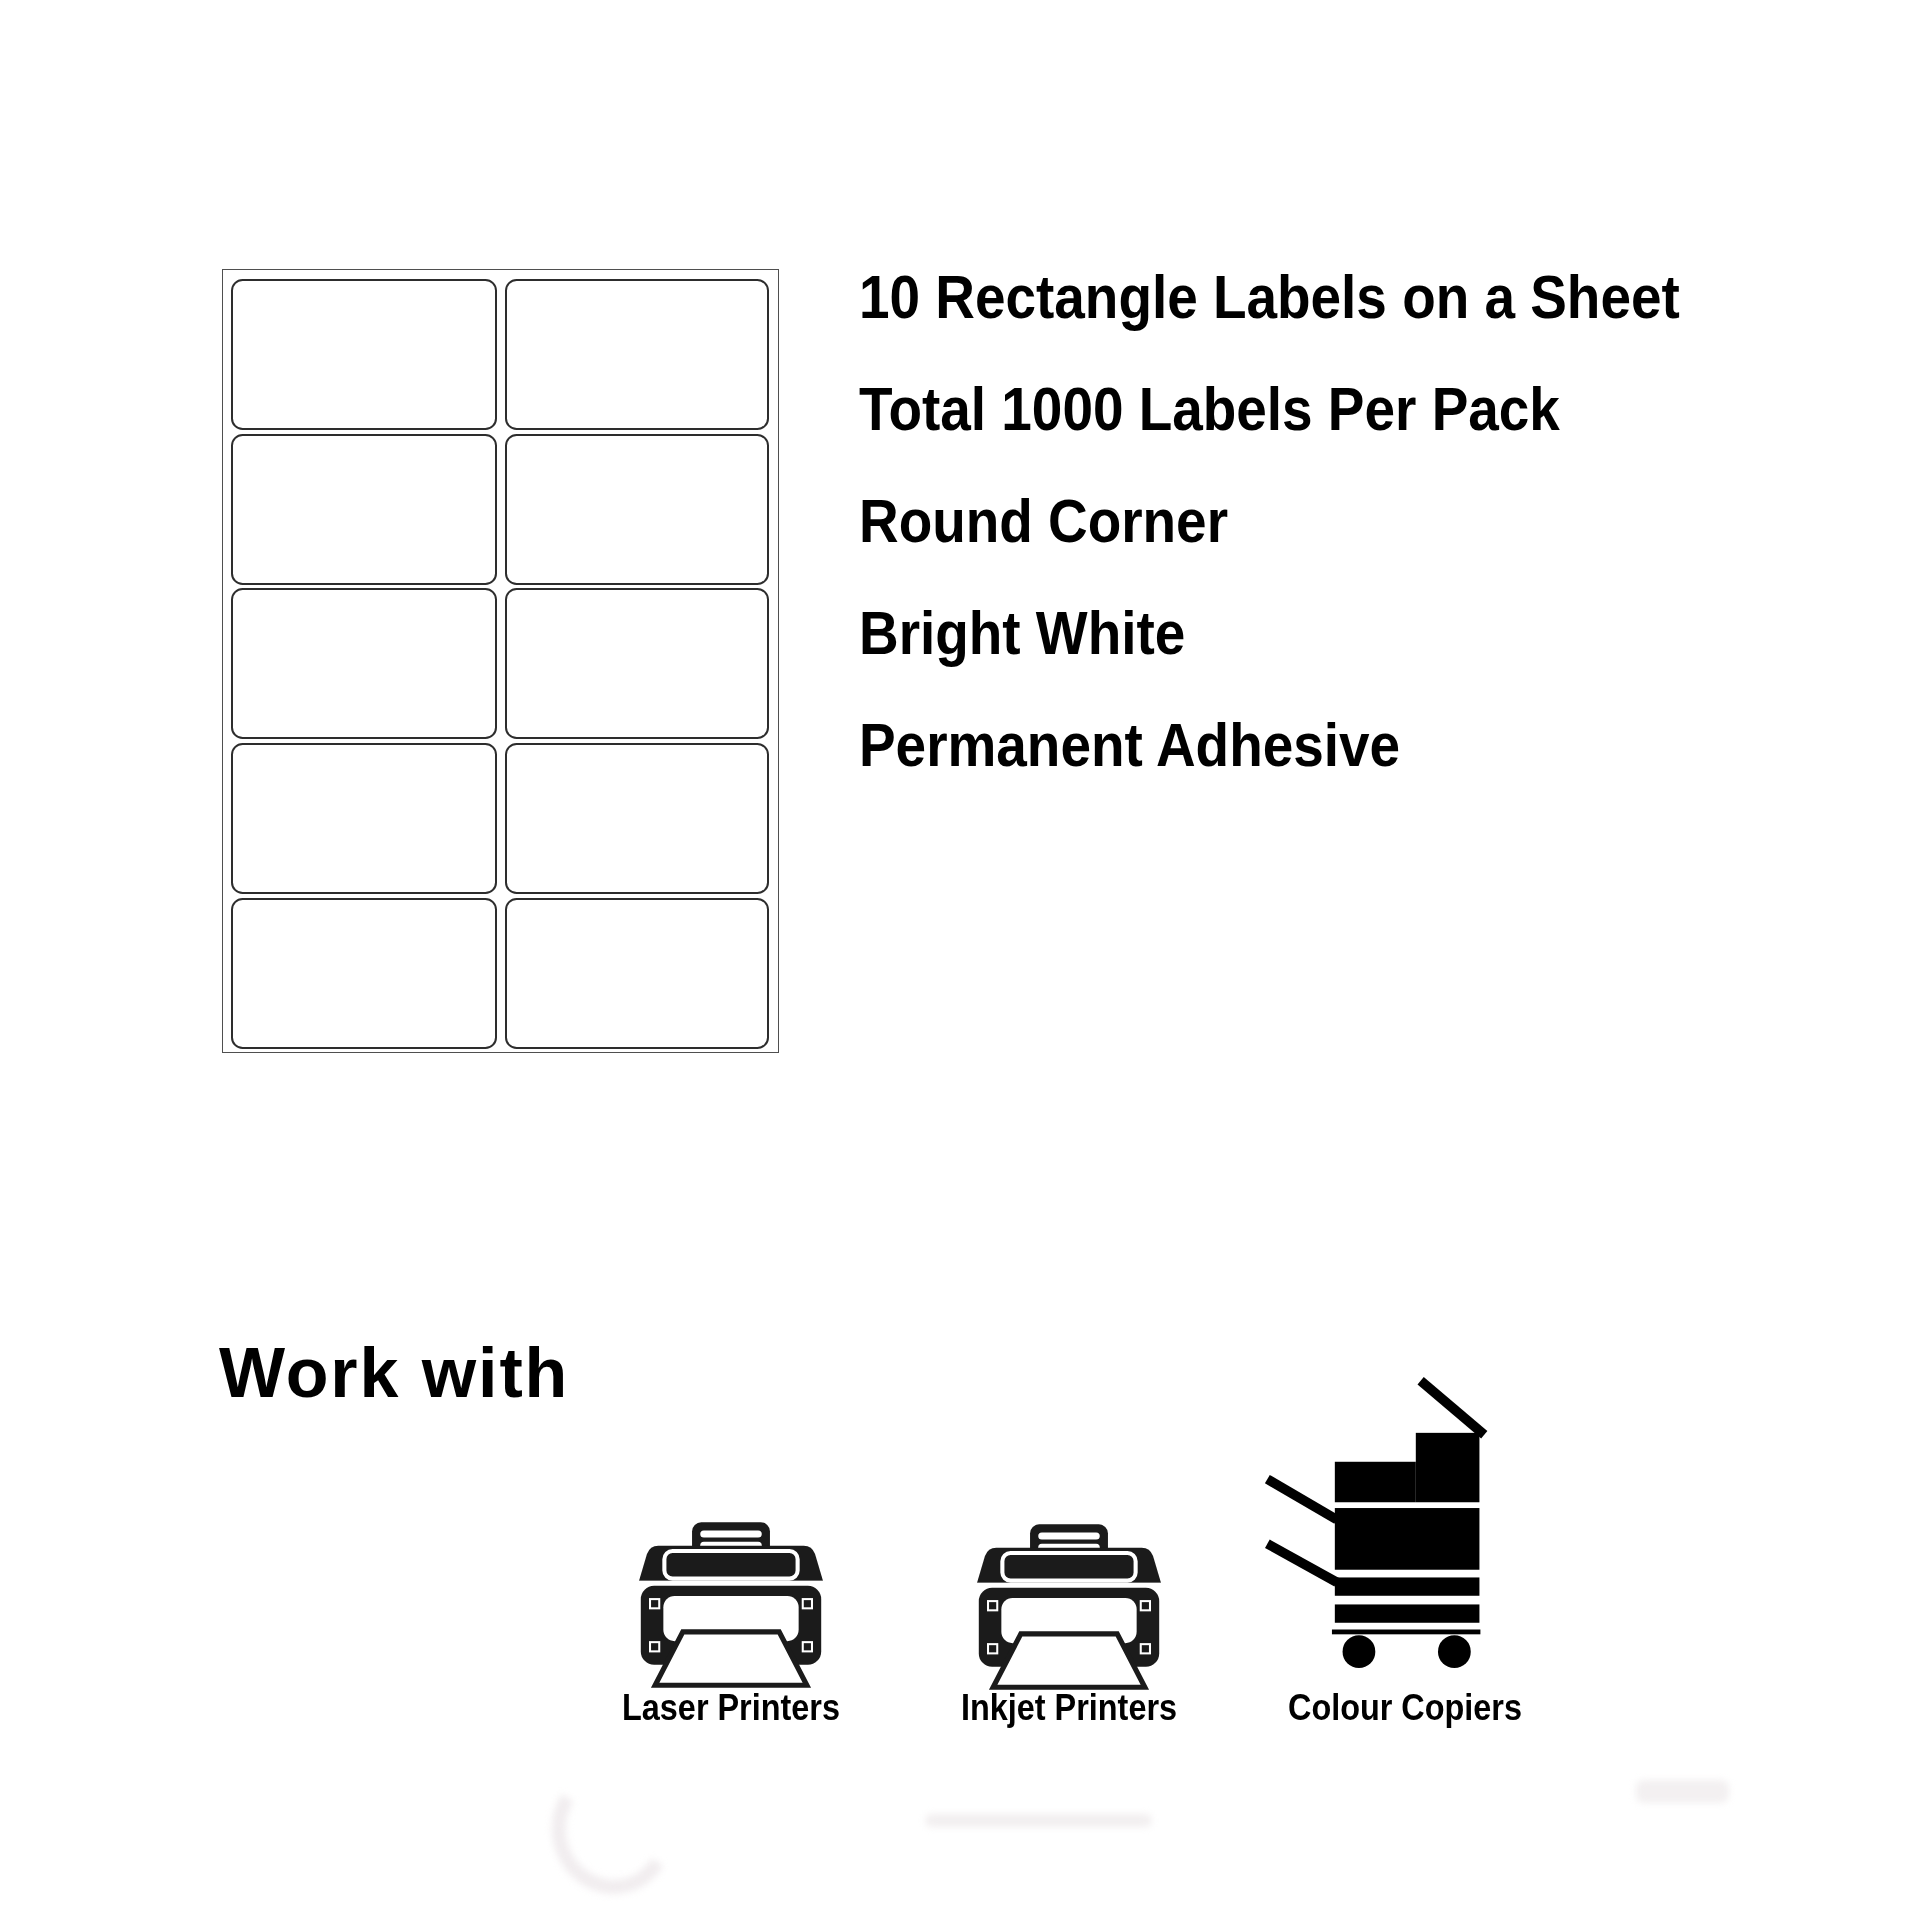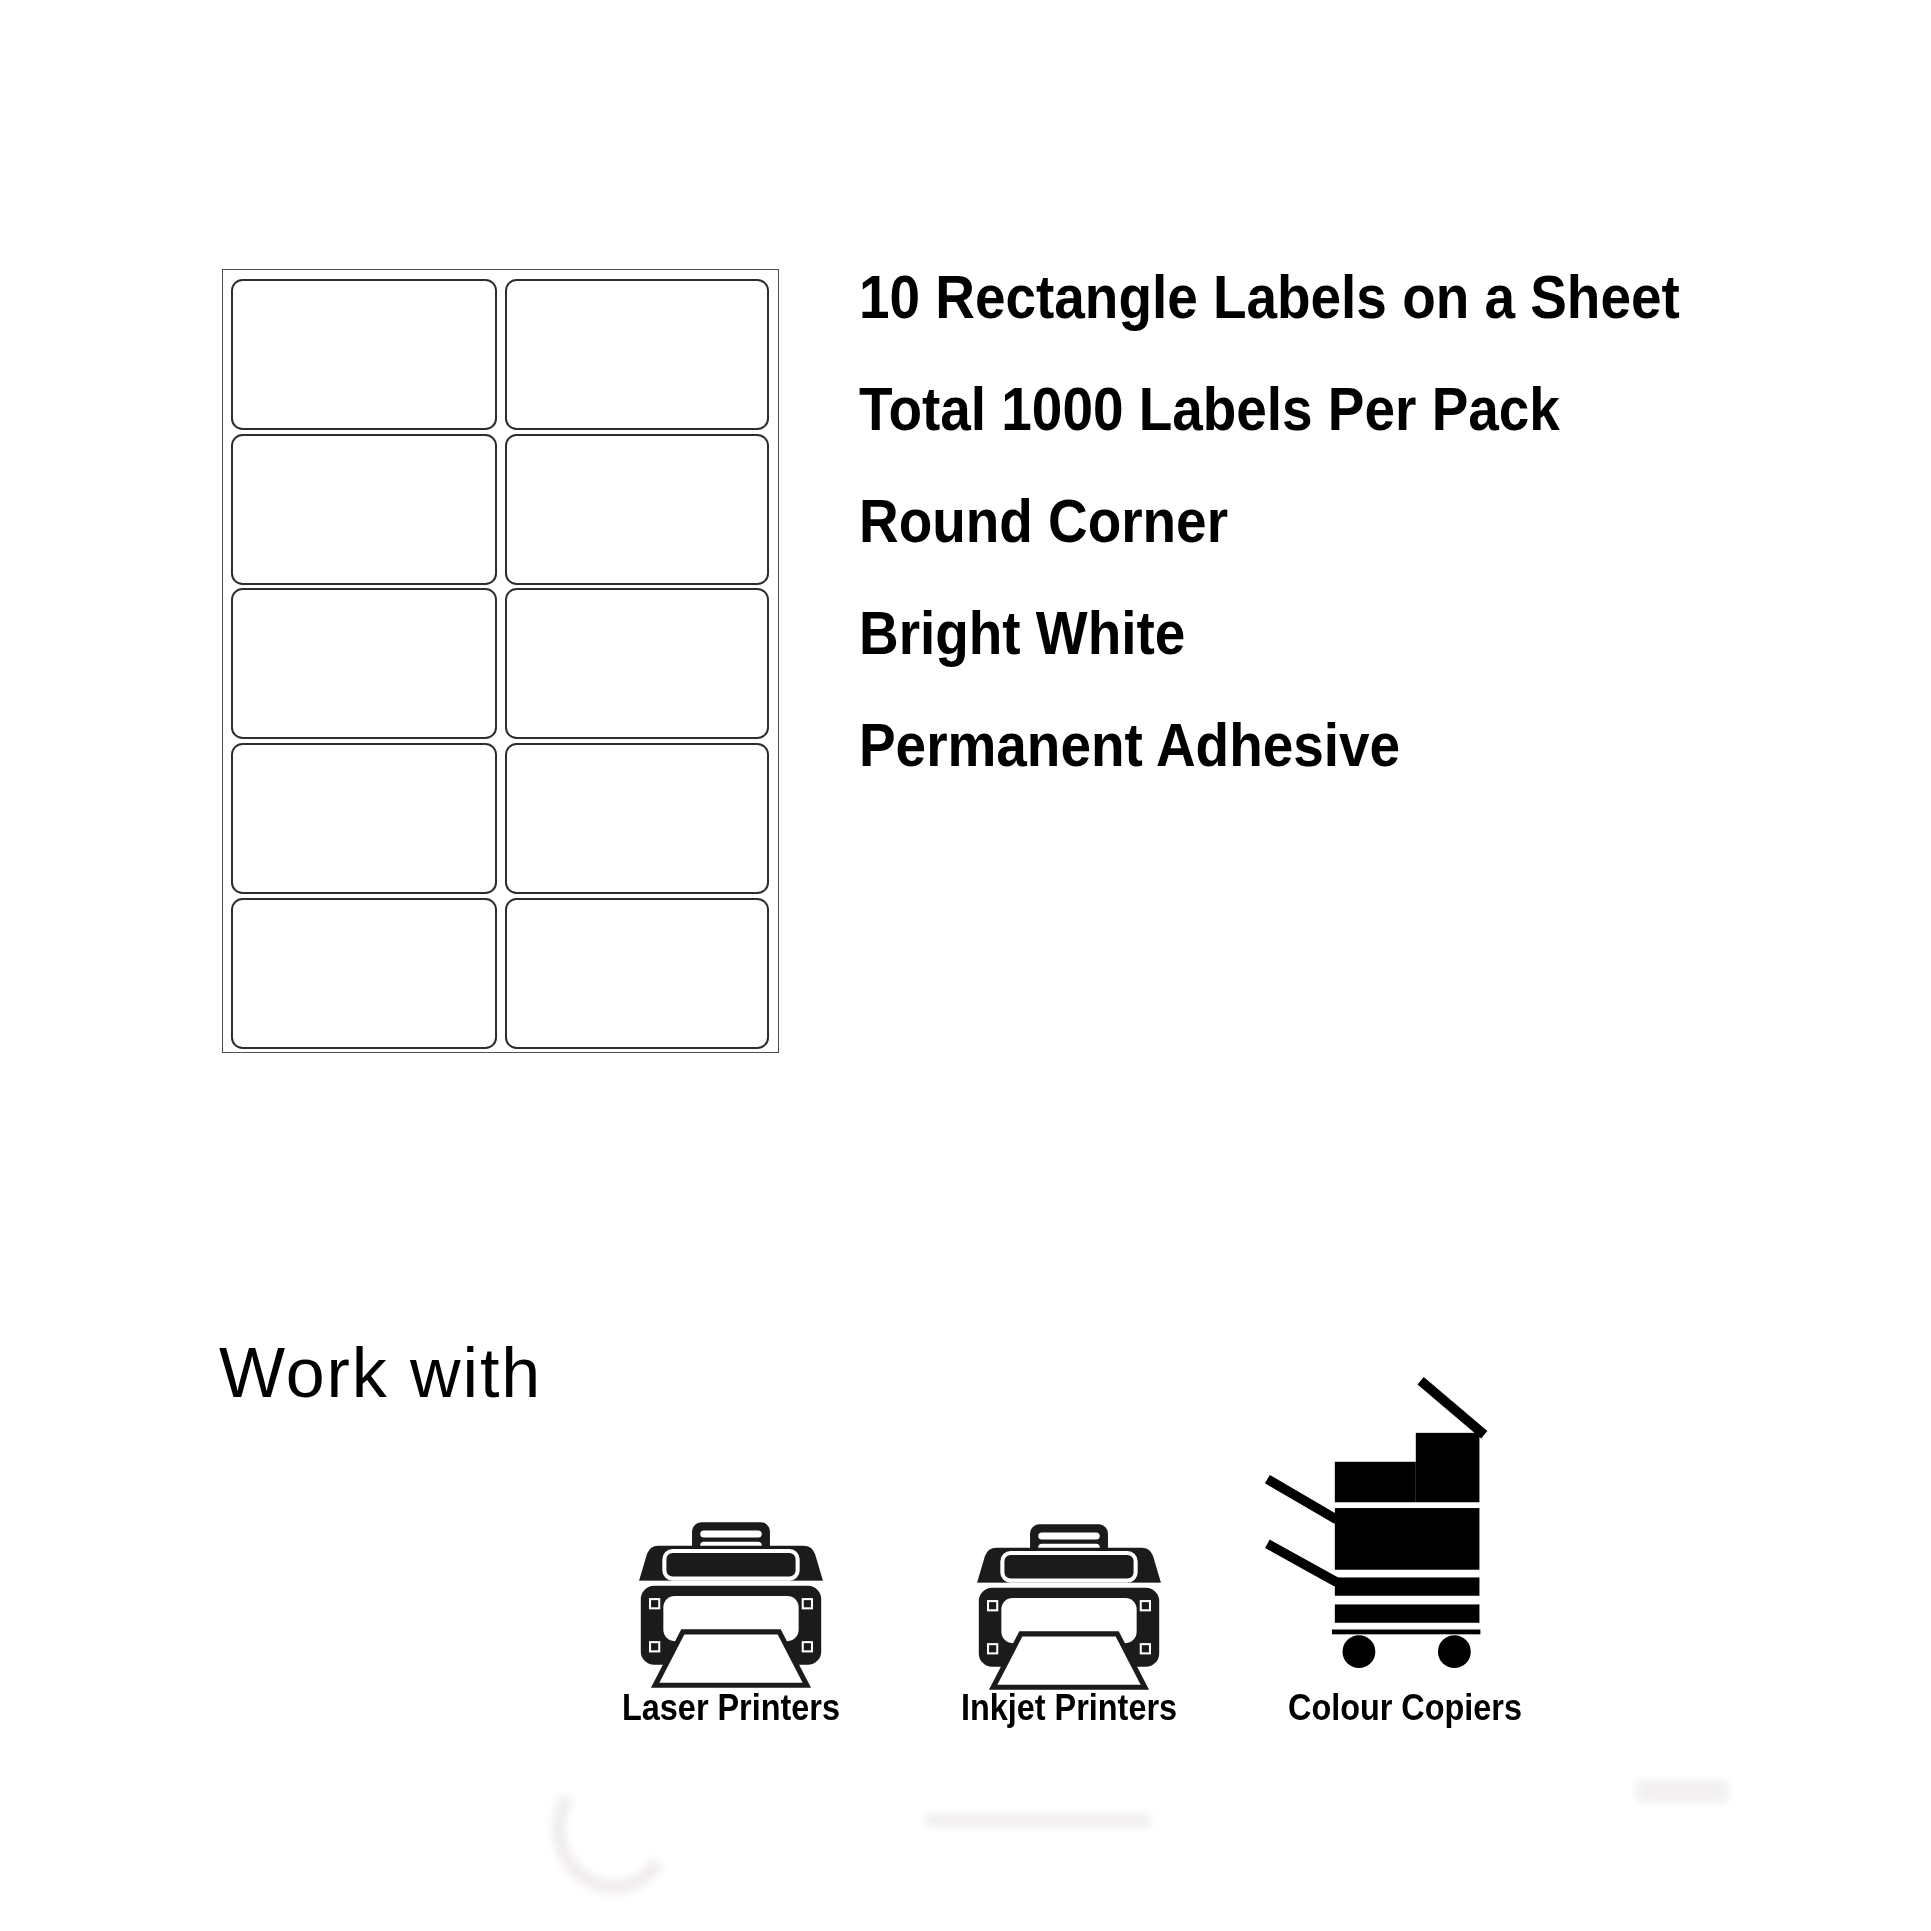--- a/index.html
+++ b/index.html
@@ -28,21 +28,21 @@
   .features { position:absolute; left:859px; top:231px; }
   .feature-line {
     height:61px; line-height:61px; margin-bottom:51px;
     font-size:61px; font-weight:bold; white-space:nowrap;
     transform:scaleX(0.9); transform-origin:left center;
   }
 
   
   .work-heading {
     position:absolute; left:219px; top:1302px;
-    font-size:70px; line-height:70px; font-weight:normal; letter-spacing:1.9px; white-space:nowrap;
+    font-size:70px; line-height:70px; font-weight:bold; letter-spacing:1.9px; white-space:nowrap;
   }
   .printer-svg { position:absolute; width:246px; height:206px; }
   #laser-printer-icon  { left:608px; top:1456px; }
   #inkjet-printer-icon { left:946px; top:1458px; }
   #colour-copier-icon  { position:absolute; left:1250px; top:1337px; width:241px; height:299px; }
   .caption {
     position:absolute; top:1651px; width:386px; text-align:center;
     font-size:36px; font-weight:bold; white-space:nowrap; transform:scaleX(0.9);
   }
   #caption-laser  { left:538px; }

